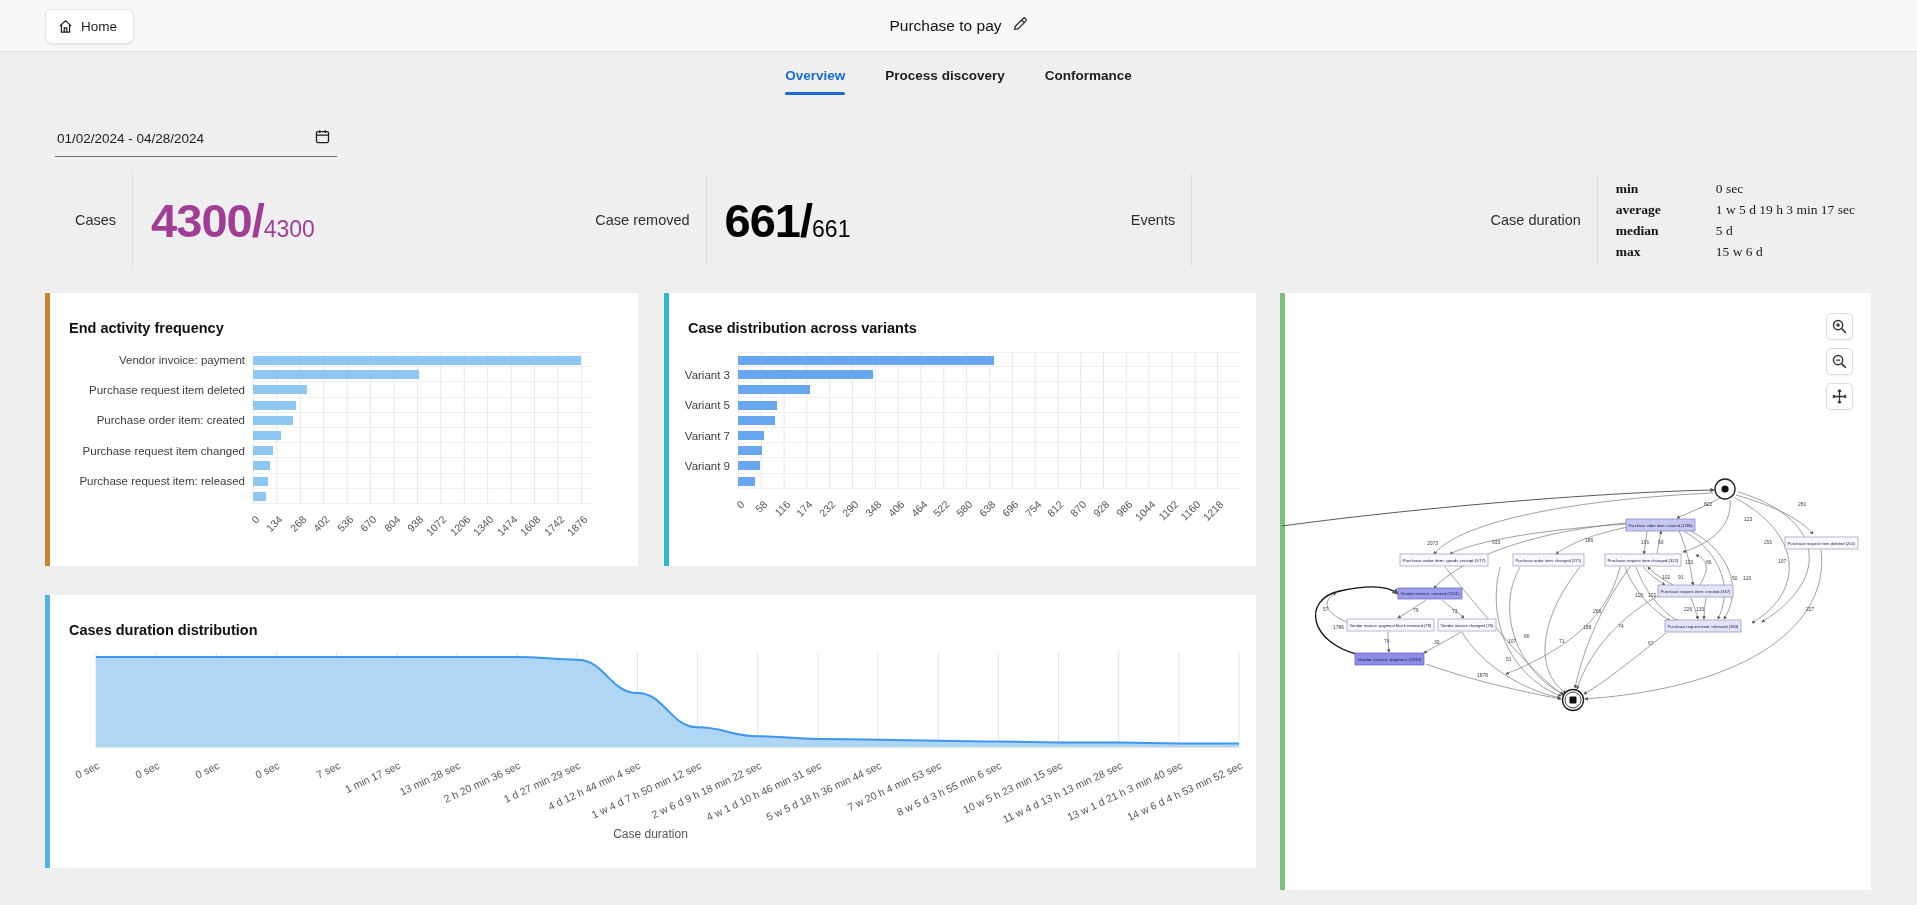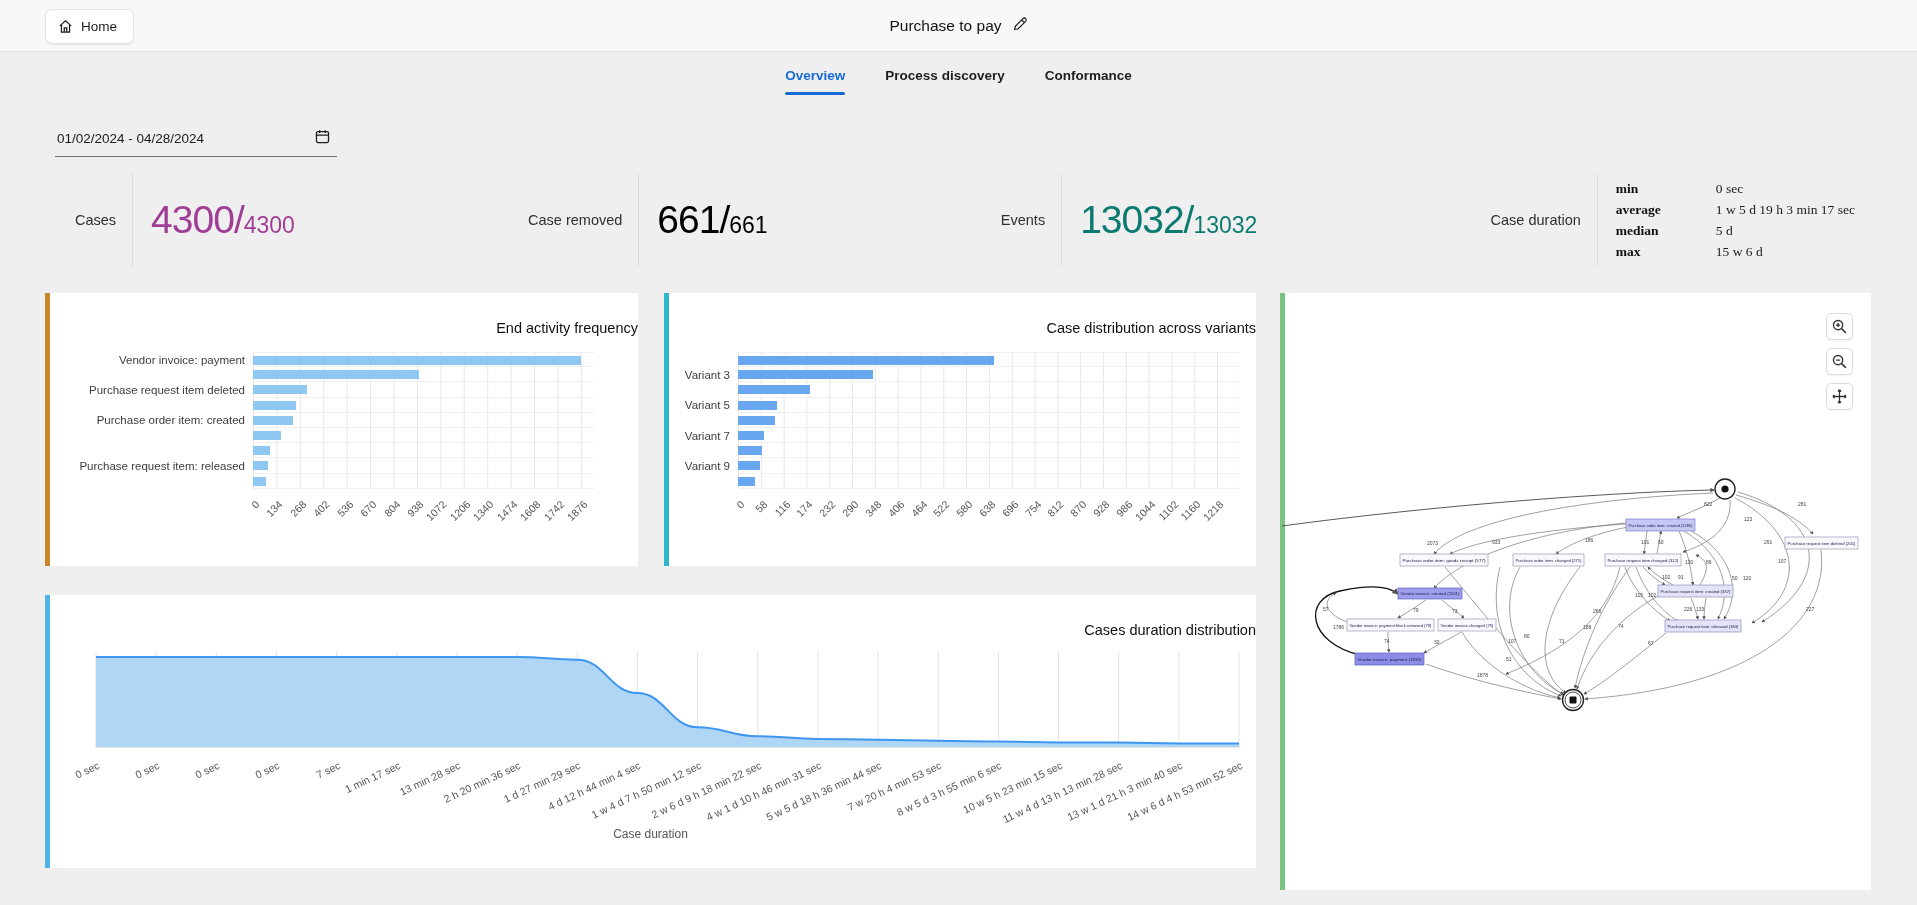--- a/index.html
+++ b/index.html
@@ -22,30 +22,30 @@
   
   .date-field { position:absolute; left:55px; top:125px; width:282px; height:32px; border-bottom:1px solid #6f6f6f; display:flex; align-items:center; justify-content:space-between; padding:0 6px 4px 2px; cursor:pointer;gap:28px; }
   .date-text { font-size:13.5px; color:#1b1b1b; }
 
   
   .kpis { position:absolute; left:0; top:168px; width:1917px; height:104px; display:flex; align-items:center; justify-content:space-between; padding:0 62px 0 75px; }
   .kpi { display:flex; align-items:center; }
   .kpi-label { font-size:14.5px; color:#2f2f2f; margin-right:16px; white-space:nowrap; }
   .kpi-div { width:1px; height:92px; background:#dcdcdc; margin-right:18px; }
   .kpi-val { display:flex; align-items:baseline; white-space:nowrap; }
-  .kpi-big { font-size:39px; font-weight:400; letter-spacing:-1px; }
+  .kpi-big { font-size:47px; font-weight:700; letter-spacing:-1px; }
   .kpi-small { font-size:23px; font-weight:500; }
   .stats { display:grid; grid-template-columns:100px auto; row-gap:5px; font-size:13.5px;font-family:Liberation Serif, serif; }
   .stat-name { font-weight:700; color:#111; }
   .stat-val { color:#1b1b1b; }
 
   
   .card { position:absolute; background:#fff; }
   .card .accent { position:absolute; left:0; top:0; bottom:0; width:5px; }
-  .card-title { text-align:right; font-size:14.5px; font-weight:400; color:#101010; margin-top:27px; }
+  .card-title { text-align:left; font-size:14.5px; font-weight:700; color:#101010; margin-top:27px;padding-left:24px; }
   #card1 { left:45px; top:293px; width:593px; height:273px; }
   #card2 { left:664px; top:293px; width:592px; height:273px; }
   #card3 { left:45px; top:595px; width:1211px; height:273px; }
   #graph-panel { left:1280px; top:293px; width:591px; height:597px; }
 
   
   .bchart { margin-top:16px; }
   .brow { display:flex; align-items:center; height:15.2px; }
   .blabel { font-size:11.5px; color:#3d3d3d; text-align:right; padding-right:8px; white-space:nowrap; }
   #card1 .blabel { width:208px; }
@@ -123,24 +123,20 @@
     <span class="kpi-label">Case removed</span>
     <span class="kpi-div"></span>
     <span class="kpi-val" style="color:#000000">
       <span class="kpi-big"><span>661</span>/</span>
       <span class="kpi-small">661</span>
     </span>
   </div>
   <div class="kpi">
     <span class="kpi-label">Events</span>
     <span class="kpi-div"></span>
-    <span class="kpi-val" style="color:#0b7a70">
-      <span class="kpi-big"><span>13032</span>/</span>
-      <span class="kpi-small">13032</span>
-    </span>
   </div>
   <div class="kpi">
     <span class="kpi-label">Case duration</span>
     <span class="kpi-div"></span>
     <div class="stats" id="duration-stats">
         <span class="stat-name">min</span>
         <span class="stat-val">0 sec</span>
         <span class="stat-name">average</span>
         <span class="stat-val">1 w 5 d 19 h 3 min 17 sec</span>
         <span class="stat-name">median</span>
@@ -182,20 +178,26 @@
       <div class="brow">
         <div class="blabel">Purchase order item: created</div>
         <div class="btrack" style="background-size: 6.87179% 100%;">
           <div class="bbar" style="width: 11.7949%; background: rgb(143, 199, 243);"></div>
         </div>
       </div>
       <div class="brow">
         <div class="blabel"></div>
         <div class="btrack" style="background-size: 6.87179% 100%;">
           <div class="bbar" style="width: 8.20513%; background: rgb(143, 199, 243);"></div>
+        </div>
+      </div>
+      <div class="brow">
+        <div class="blabel">Purchase request item changed</div>
+        <div class="btrack" style="background-size: 6.87179% 100%;">
+          <div class="bbar" style="width: 5.74359%; background: rgb(143, 199, 243);"></div>
         </div>
       </div>
       <div class="brow">
         <div class="blabel"></div>
         <div class="btrack" style="background-size: 6.87179% 100%;">
           <div class="bbar" style="width: 4.92308%; background: rgb(143, 199, 243);"></div>
         </div>
       </div>
       <div class="brow">
         <div class="blabel">Purchase request item: released</div>

